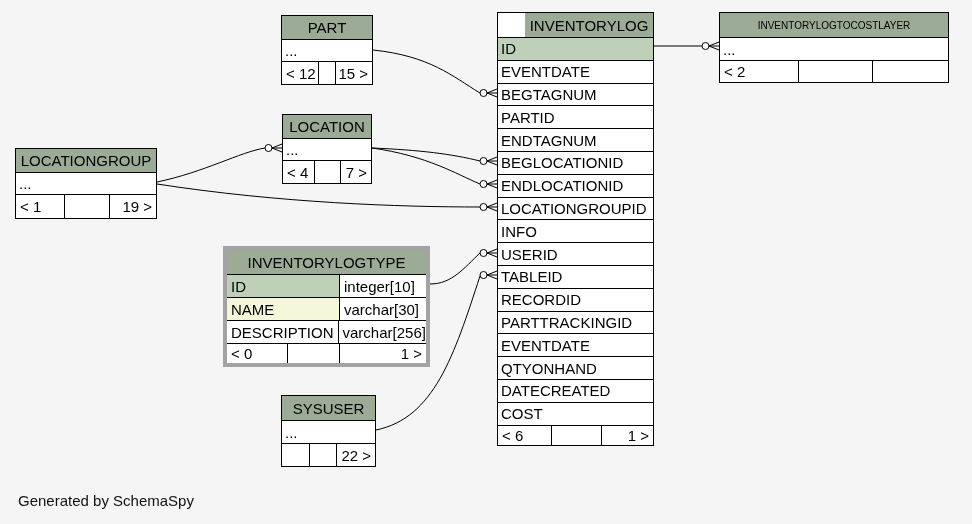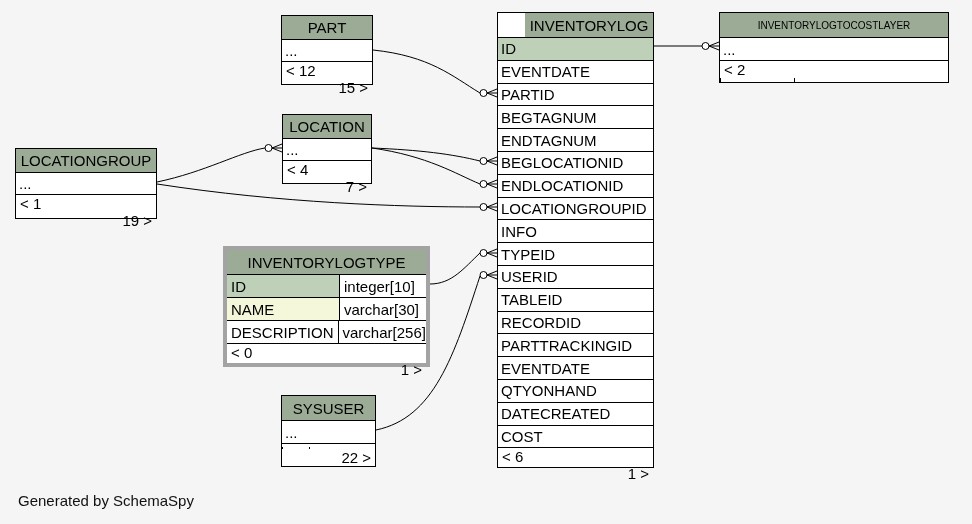--- a/index.html
+++ b/index.html
@@ -13,21 +13,21 @@
         white-space:nowrap; overflow:hidden; }
   .row { display:flex; align-items:center; padding:0 3px; border-top:1px solid #000;
          white-space:nowrap; }
   .row.pk { background:#bed1b8; }
   .row2 { display:flex; border-top:1px solid #000; white-space:nowrap; }
   .row2 .nm { display:flex; align-items:center; padding:0 4px; }
   .row2 .nm.pk { background:#bed1b8; }
   .row2 .nm.ix { background:#f4f7da; }
   .row2 .tp { display:flex; align-items:center; padding:0 4px; border-left:1px solid #000;
               flex:1; overflow:visible; }
-  .ft { display:flex; border-top:1px solid #000;flex-direction:column; }
+  .ft { display:flex; border-top:1px solid #000; }
   .ft .c { display:flex; align-items:center; height:100%; }
   .ft .c.l { padding-left:4px; }
   .ft .c.m { border-left:1px solid #000; border-right:1px solid #000; }
   .ft .c.r { flex:1; justify-content:flex-end; padding-right:4px; }
 
   
   #part { left:281px; top:15px; width:92px; }
   #part .hd { height:23px; } #part .bd { height:22px; } #part .ft { height:23px; }
   #part .c.l { width:40%; } #part .c.m { width:20%; }
 
@@ -181,28 +181,27 @@
       <div class="c l"></div>
       <div class="c m"></div>
       <div class="c r">22 &gt;</div>
     </div>
   </div>
 
   <div class="tbl" id="inventorylog">
     <div class="hd">INVENTORYLOG</div>
     <div class="row pk">ID</div>
     <div class="row">EVENTDATE</div>
+    <div class="row">BEGTAGNUM</div>
     <div class="row">PARTID</div>
-    <div class="row">BEGTAGNUM</div>
     <div class="row">ENDTAGNUM</div>
     <div class="row">BEGLOCATIONID</div>
     <div class="row">ENDLOCATIONID</div>
     <div class="row">LOCATIONGROUPID</div>
     <div class="row">INFO</div>
-    <div class="row">TYPEID</div>
     <div class="row">USERID</div>
     <div class="row">TABLEID</div>
     <div class="row">RECORDID</div>
     <div class="row">PARTTRACKINGID</div>
     <div class="row">EVENTDATE</div>
     <div class="row">QTYONHAND</div>
     <div class="row">DATECREATED</div>
     <div class="row">COST</div>
     <div class="ft">
       <div class="c l">&lt; 6</div>

